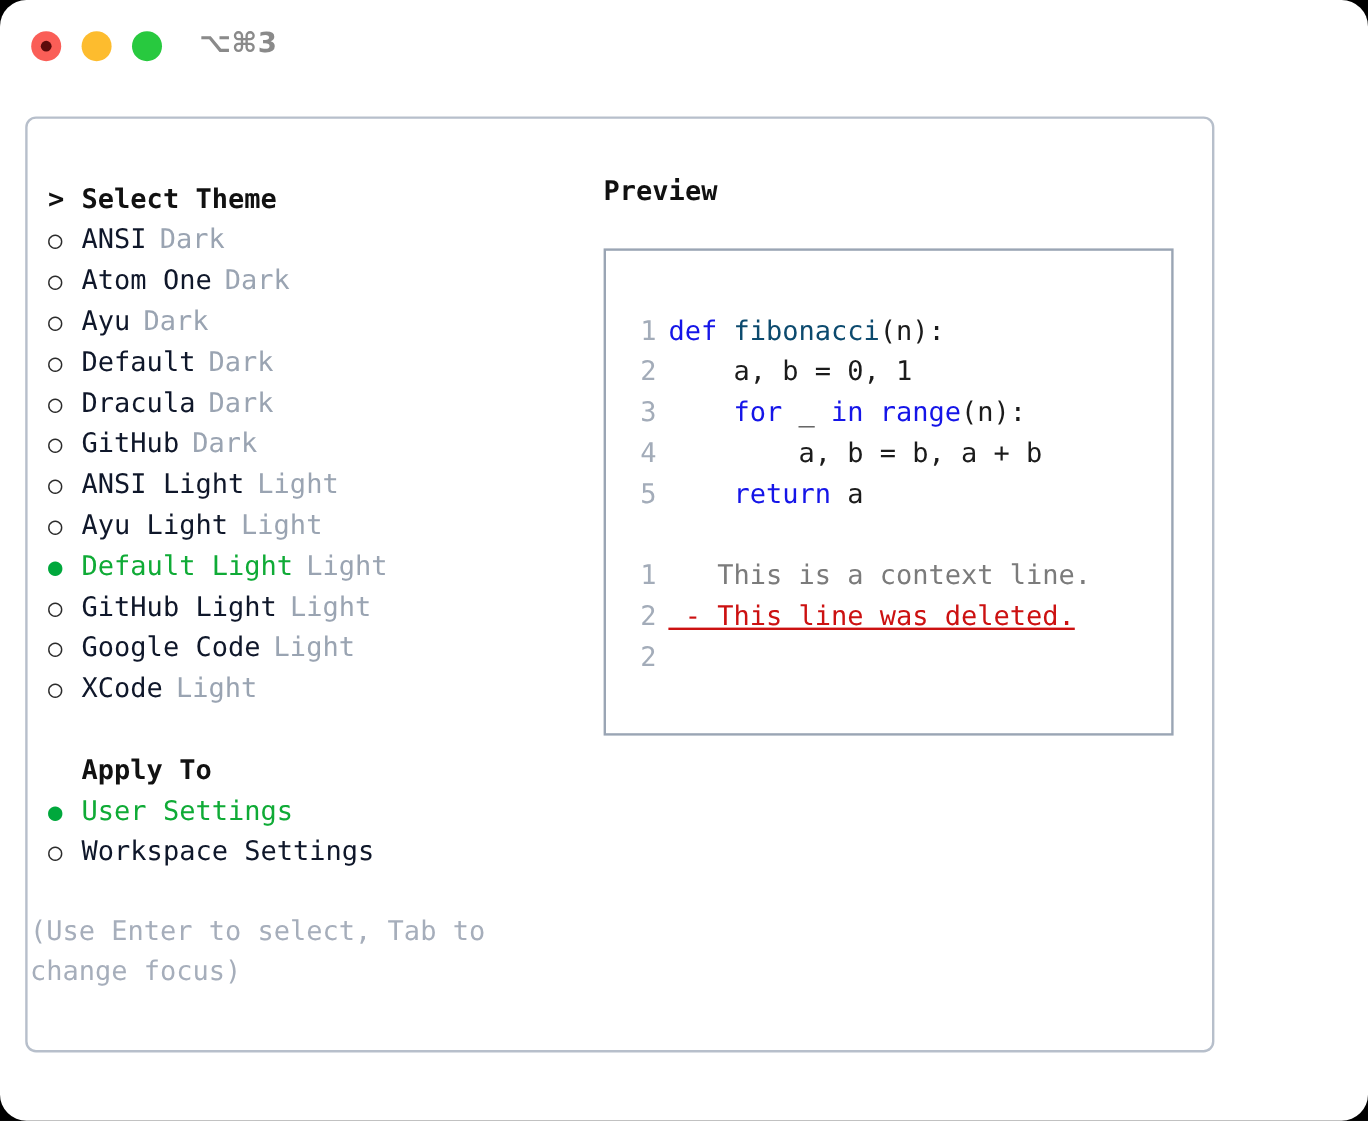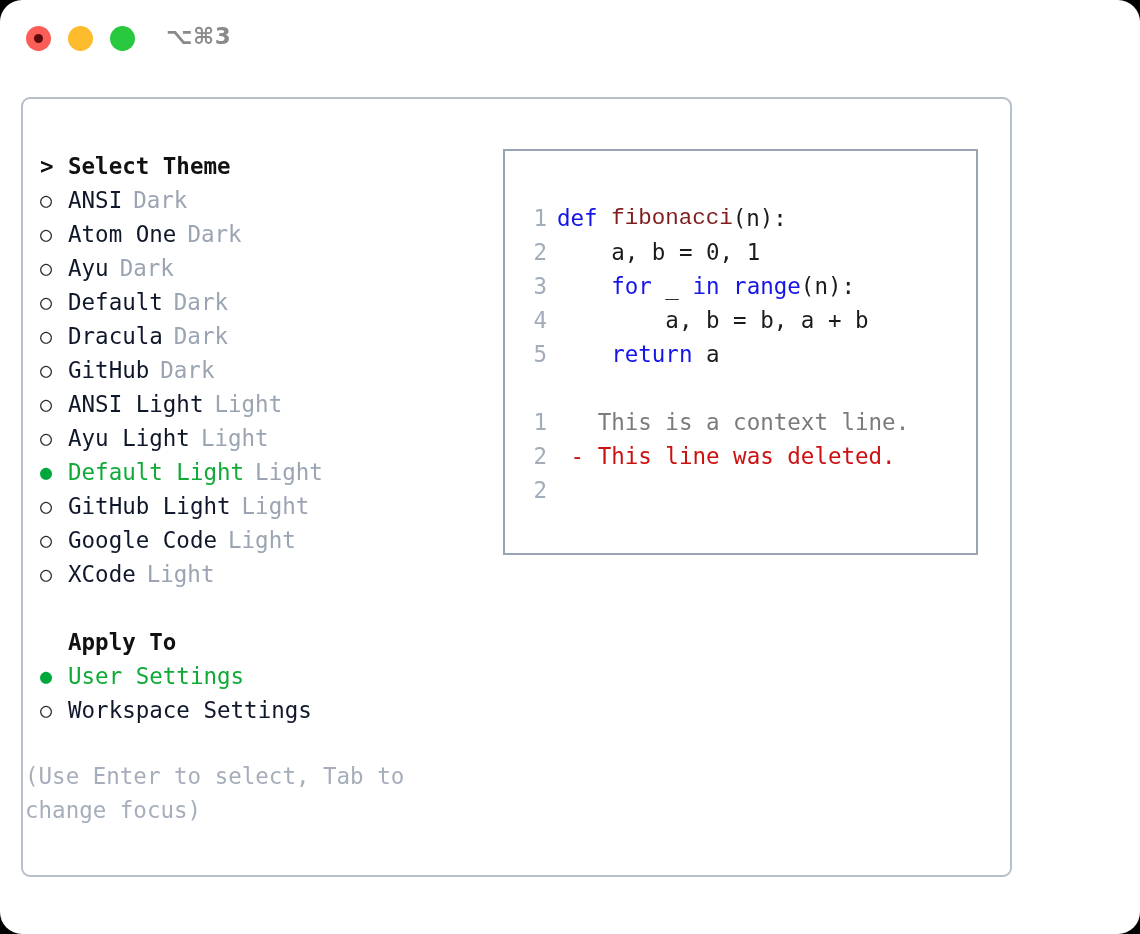--- a/index.html
+++ b/index.html
@@ -178,24 +178,24 @@
   .ln {
     width: 30px;
     flex: 0 0 30px;
     text-align: right;
     color: #a3acb9;
     margin-right: 10px;
   }
   .blank-line { height: 34px; }
 
   .tok-kw   { color: #1515e8; }
-  .tok-fn   { color: #7f1d1d; font-family: Liberation Mono, monospace; }
+  .tok-fn   { color: #0c4a6e; }
   .tok-pl   { color: #1b1b1b; }
   .tok-ctx  { color: #7b7b7b; text-align: right; }
-  .tok-del  { color: #cc1111; }
+  .tok-del  { color: #cc1111; text-decoration: underline; }
   .tok-add  { color: #00bf1f; }
 </style>
 </head>
 <body>
 
 <div class="window">
 
   <div class="titlebar">
     <div class="lights">
       <div class="light light-red"></div>
@@ -287,20 +287,21 @@
           <div class="row">
             <span class="marker">○</span>
             <span class="label">Workspace Settings</span>
           </div>
         </div>
     </div>
 
     <div class="hint">(Use Enter to select, Tab to change focus)</div>
 
     <div class="right-pane">
+      <div class="preview-title">Preview</div>
       <div class="preview-box">
         <div class="code" id="code-block">
             <div class="cline"><span class="ln">1</span><span class="tok-kw">def </span><span class="tok-fn">fibonacci</span><span class="tok-pl">(n):</span></div>
             <div class="cline"><span class="ln">2</span><span class="tok-pl">    a, b = 0, 1</span></div>
             <div class="cline"><span class="ln">3</span><span class="tok-pl">    </span><span class="tok-kw">for</span><span class="tok-pl"> _ </span><span class="tok-kw">in</span><span class="tok-pl"> </span><span class="tok-kw">range</span><span class="tok-pl">(n):</span></div>
             <div class="cline"><span class="ln">4</span><span class="tok-pl">        a, b = b, a + b</span></div>
             <div class="cline"><span class="ln">5</span><span class="tok-pl">    </span><span class="tok-kw">return</span><span class="tok-pl"> a</span></div>
             <div class="blank-line"></div>
             <div class="cline"><span class="ln">1</span><span class="tok-ctx">   This is a context line.</span></div>
             <div class="cline"><span class="ln">2</span><span class="tok-del"> - This line was deleted.</span></div>

